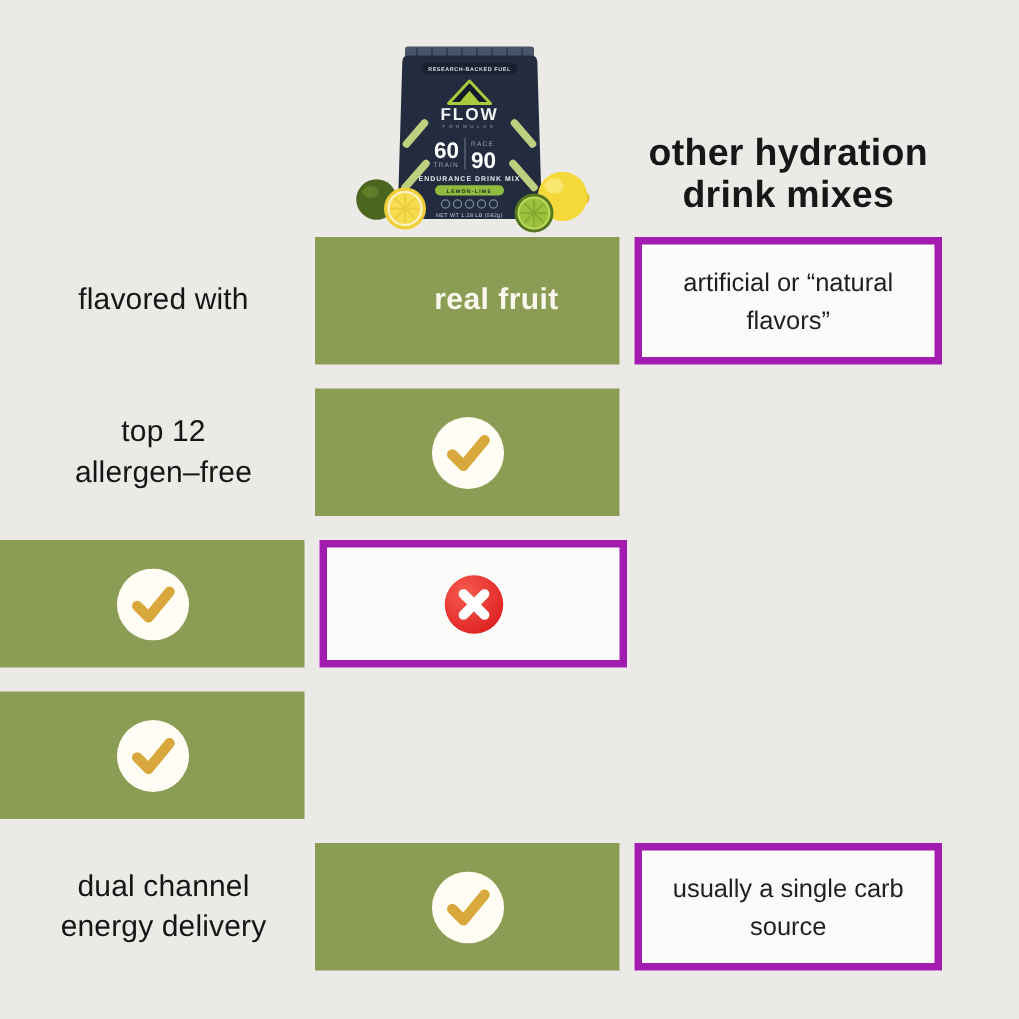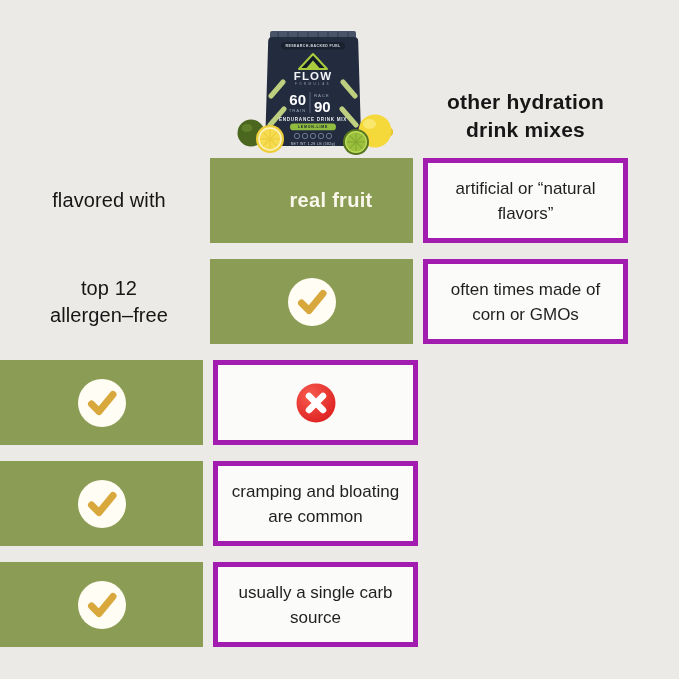--- a/index.html
+++ b/index.html
@@ -11,21 +11,21 @@
     overflow: hidden;
   }
   .canvas { position: absolute; inset: 0; width: 601px; height: 679px; background: #eceae6; }
 
   .product {
     position: absolute; left: 226px; top: 24px; width: 174px; height: 132px;
   }
 
   .right-header {
     position: absolute; left: 423px; top: 88px; width: 205px;
-    text-align: center; font-size: 21px; font-weight: 600; color: #171717;
+    text-align: center; font-size: 25px; font-weight: 600; color: #171717;
     line-height: 28px; letter-spacing: .2px;
   }
 
   .rows { position: absolute; left: 0; top: 158px; width: 679px; }
   .row { display: flex; height: 85px; margin-bottom: 16px; }
   .row-label {
     width: 210px; display: flex; align-items: center; justify-content: center;
     text-align: center; font-size: 20px; font-weight: 500; color: #161616;
     line-height: 27px; letter-spacing: .1px; padding-left: 8px;
   }
@@ -150,23 +150,20 @@
     </div>
 
     <div class="row">
       <div class="row-label">top 12<br>allergen–free</div>
       <div class="cell green">
         <svg class="check-icon-svg" viewBox="0 0 48 48">
           <circle cx="24" cy="24" r="24" fill="#fffdf4"></circle>
           <path d="M13.5 25 L21 32.5 L35 15.5" fill="none" stroke="#d8a83d" stroke-width="7" stroke-linecap="round" stroke-linejoin="round"></path>
         </svg>
       </div>
-      <div class="cell white">
-        <div>often times made of<br>corn or GMOs</div>
-      </div>
     </div>
 
     <div class="row">
       <div class="cell green">
         <svg class="check-icon-svg" viewBox="0 0 48 48">
           <circle cx="24" cy="24" r="24" fill="#fffdf4"></circle>
           <path d="M13.5 25 L21 32.5 L35 15.5" fill="none" stroke="#d8a83d" stroke-width="7" stroke-linecap="round" stroke-linejoin="round"></path>
         </svg>
       </div>
       <div class="cell white">
@@ -183,26 +180,24 @@
       </div>
     </div>
 
     <div class="row">
       <div class="cell green">
         <svg class="check-icon-svg" viewBox="0 0 48 48">
           <circle cx="24" cy="24" r="24" fill="#fffdf4"></circle>
           <path d="M13.5 25 L21 32.5 L35 15.5" fill="none" stroke="#d8a83d" stroke-width="7" stroke-linecap="round" stroke-linejoin="round"></path>
         </svg>
       </div>
-      <div class="cell white">
-        <div>cramping and bloating<br>are common</div>
-      </div>
-    </div>
-
-    <div class="row">
+    </div>
+
+    <div class="row">
+      <div class="row-label">dual channel<br>energy delivery</div>
       <div class="cell green">
         <svg class="check-icon-svg" viewBox="0 0 48 48">
           <circle cx="24" cy="24" r="24" fill="#fffdf4"></circle>
           <path d="M13.5 25 L21 32.5 L35 15.5" fill="none" stroke="#d8a83d" stroke-width="7" stroke-linecap="round" stroke-linejoin="round"></path>
         </svg>
       </div>
       <div class="cell white">
         <div>usually a single carb<br>source</div>
       </div>
     </div>

